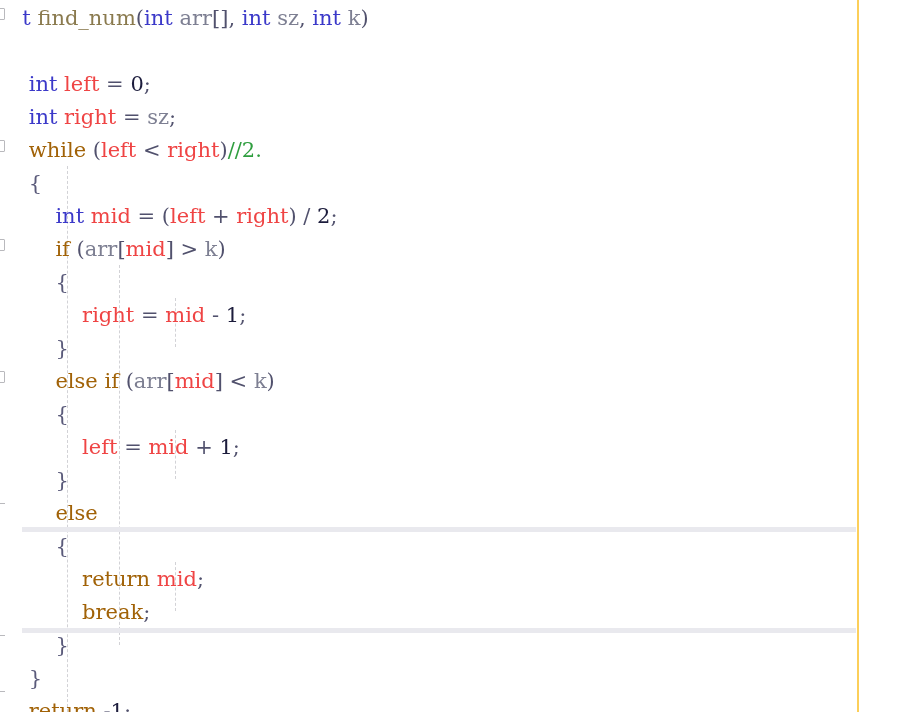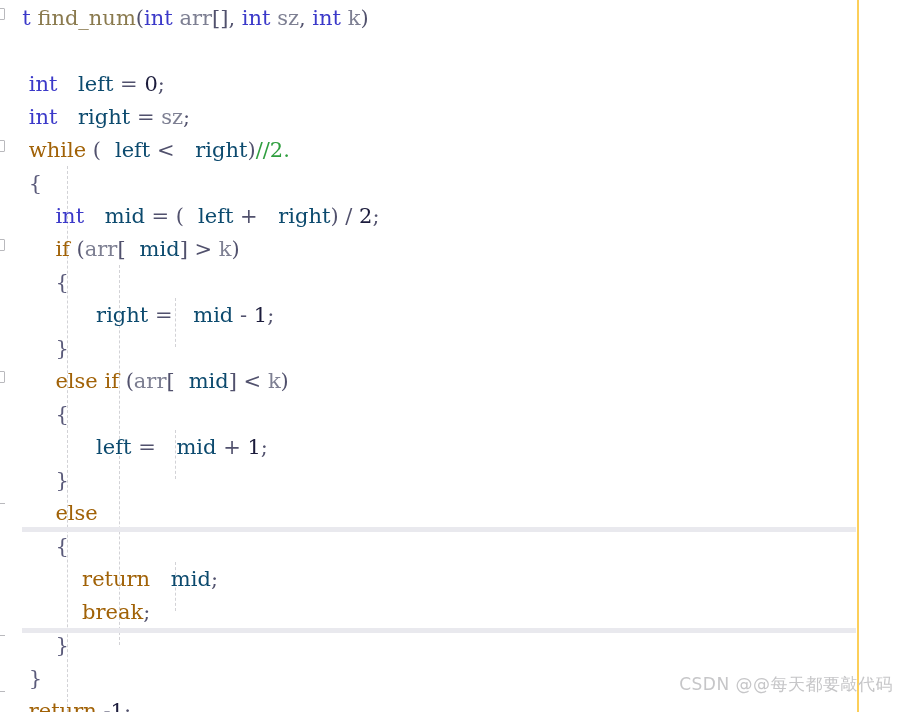--- a/index.html
+++ b/index.html
@@ -113,21 +113,21 @@
 
   
   .t-type     { color: #3b39c9; }
   .t-func     { color: #8a7a4e; text-align: right; }
   .t-ident    { color: #7d7f92; text-align: center; }
   .t-kw       { color: #a16207; }
   .t-comment  { color: #2f9e3f; }
   .t-num      { color: #1c1c3c; }
   .t-punc     { color: #51516d; }
   .t-brace    { color: #5a5a7a; }
-  .t-var      { color: #0c4a6e; margin-left: 14px; }
+  .t-var      { color: #ef4444; }
   .t-op       { color: #51516d; }
 
   
   #watermark {
     position: absolute;
     right: 14px;
     bottom: 16px;
     z-index: 6;
     font-family: "DejaVu Sans", "Liberation Sans", sans-serif;
     font-size: 17px;
@@ -163,15 +163,14 @@
       <div class="fold-marker" style="top: 140px;"></div>
       <div class="fold-marker" style="top: 239px;"></div>
       <div class="fold-marker" style="top: 371px;"></div>
       <div class="fold-dash" style="top: 503px;"></div>
       <div class="fold-dash" style="top: 635px;"></div>
       <div class="fold-dash" style="top: 691px;"></div>
     </div>
 
   <div id="column-ruler" style="left: 857px;"></div>
 
-  <div id="watermark">CSDN @@每天都要敲代码</div>
 
 </div>
 
 </body></html>

